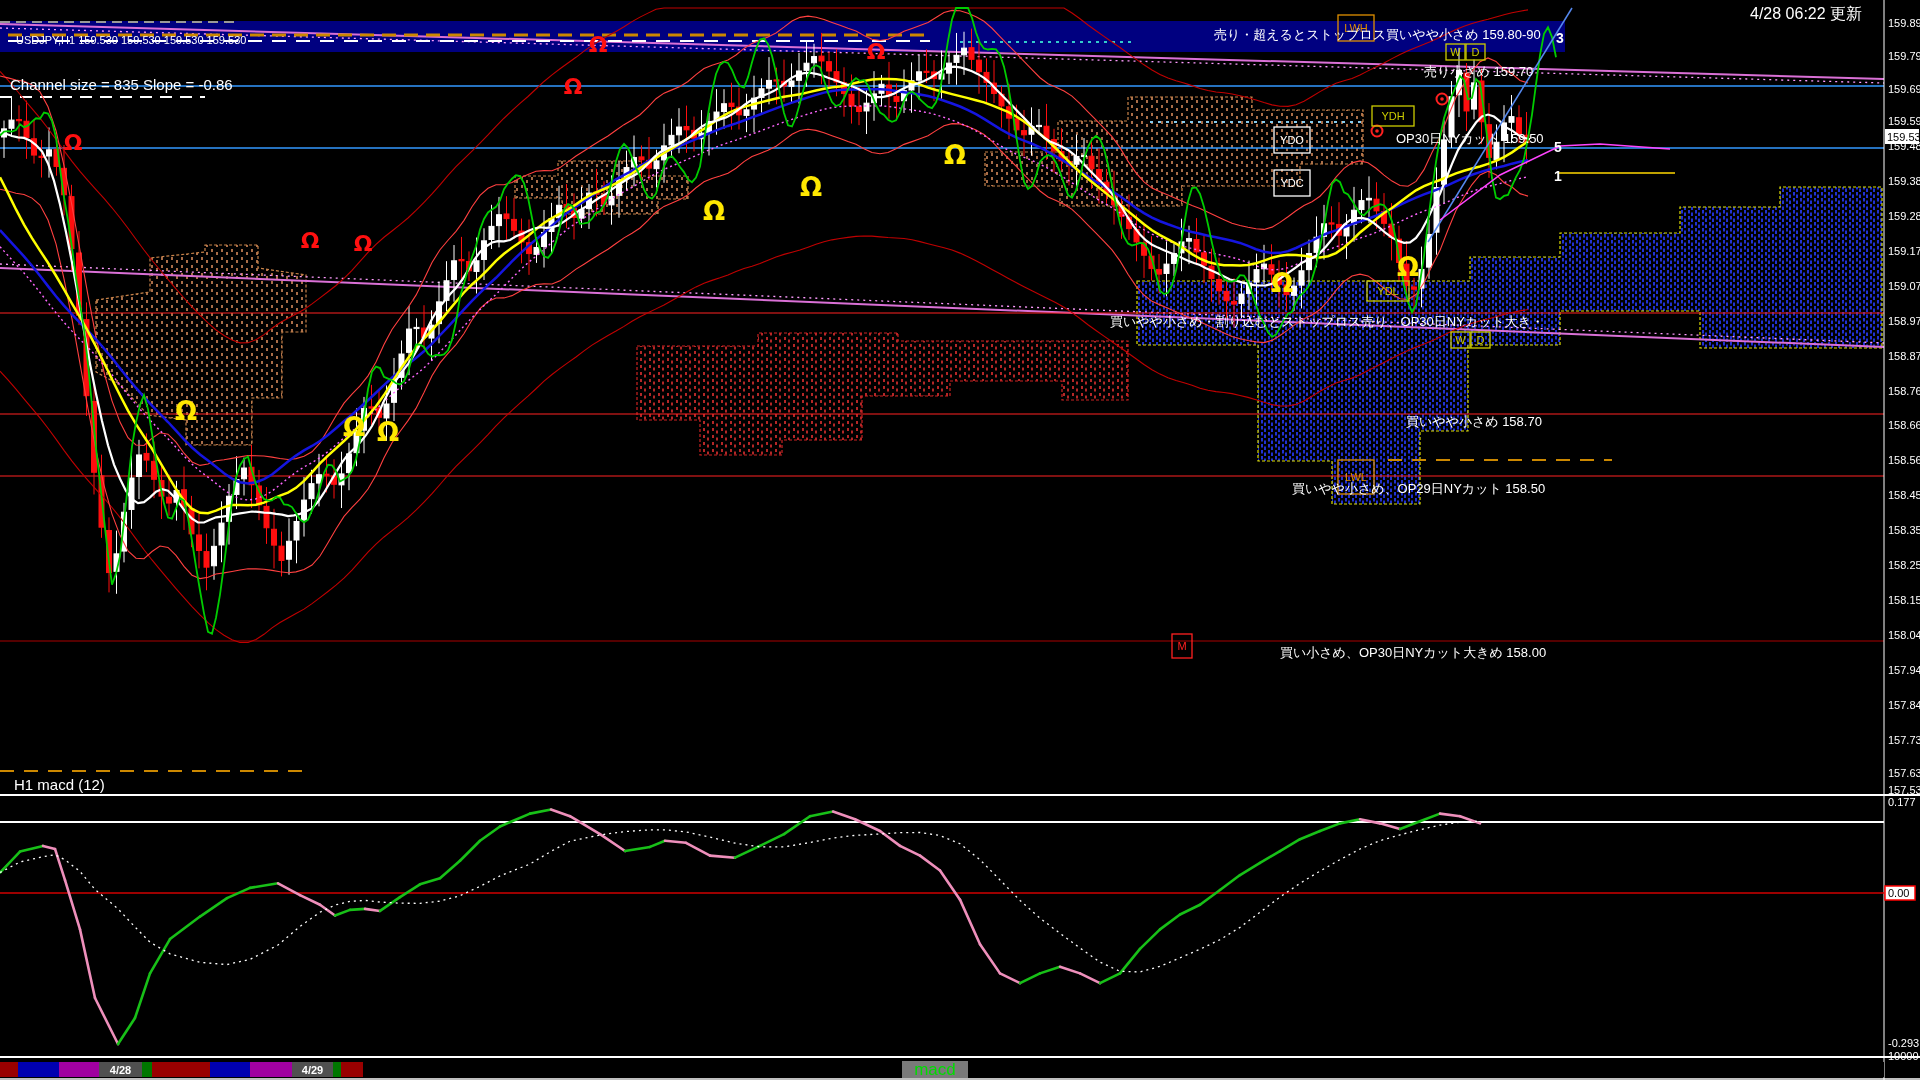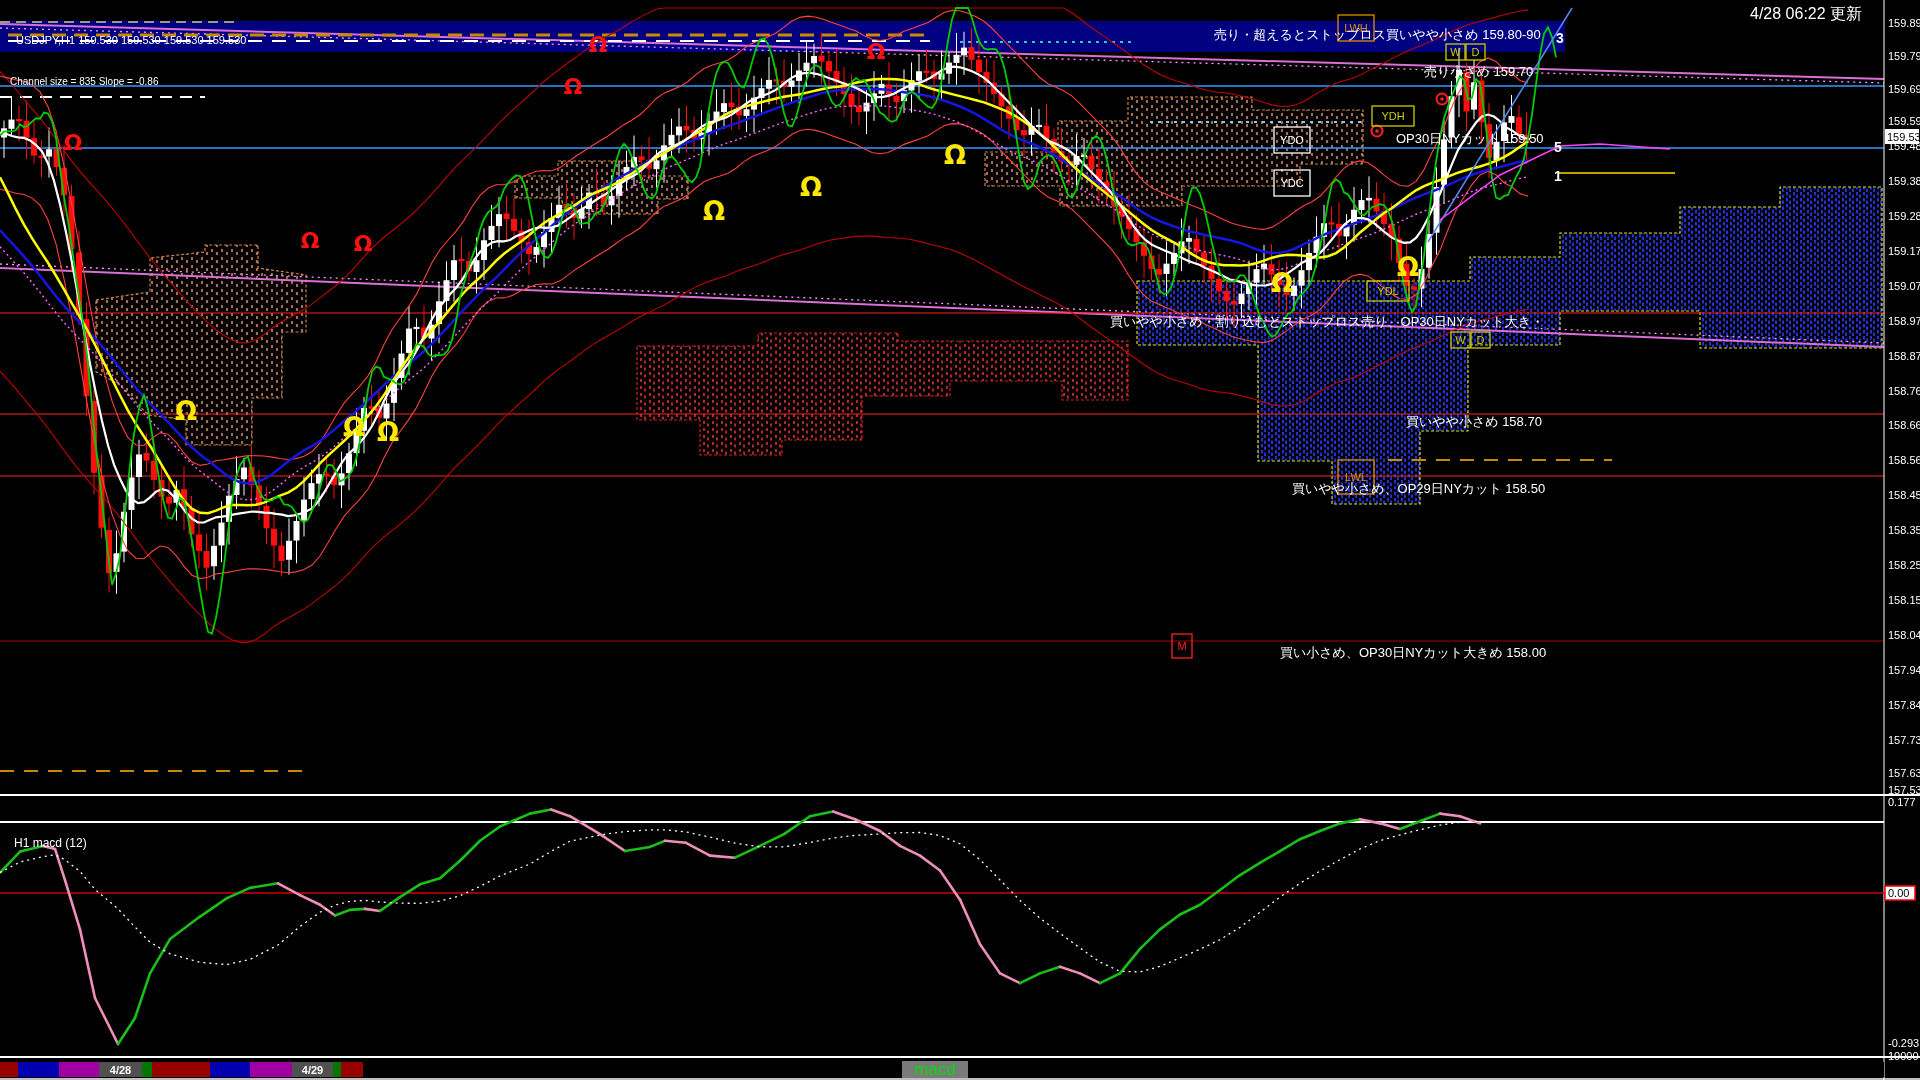--- a/index.html
+++ b/index.html
@@ -2,23 +2,23 @@
 <html><head>
 <meta charset="utf-8">
 <style>
   html,body{margin:0;padding:0;background:#000;width:1920px;height:1080px;overflow:hidden;
     font-family:"Liberation Sans",sans-serif;}
   #stage{position:relative;width:1920px;height:1080px;background:#000;}
   #chart-svg{position:absolute;left:0;top:0;}
   .ov{position:absolute;color:#fff;pointer-events:none;white-space:nowrap;}
   #title-line{left:16px;top:14px;font-size:11px;margin-top:20px;}
   #watermark{left:50px;top:62px;font-size:58px;color:#e8e8e8;letter-spacing:2px;}
-  #channel-info{left:10px;top:76px;font-size:10px;}
+  #channel-info{left:10px;top:76px;font-size:15px;}
   #update-time{left:1750px;top:4px;font-size:16px;}
-  #macd-label{left:14px;top:836px;font-size:12px;}
+  #macd-label{left:14px;top:776px;font-size:15px;}
   #macd-btn{position:absolute;left:902px;top:1061px;width:66px;height:17px;background:#7a7a7a;
     color:#00dd00;font-size:17px;text-align:center;line-height:17px;cursor:pointer;}
 </style>
 </head>
 <body>
 
 <div id="stage">
   <svg id="chart-svg" width="1920" height="1080" viewBox="0 0 1920 1080">
       <defs>
         <pattern id="pt-tan" width="10" height="8" patternUnits="userSpaceOnUse">

